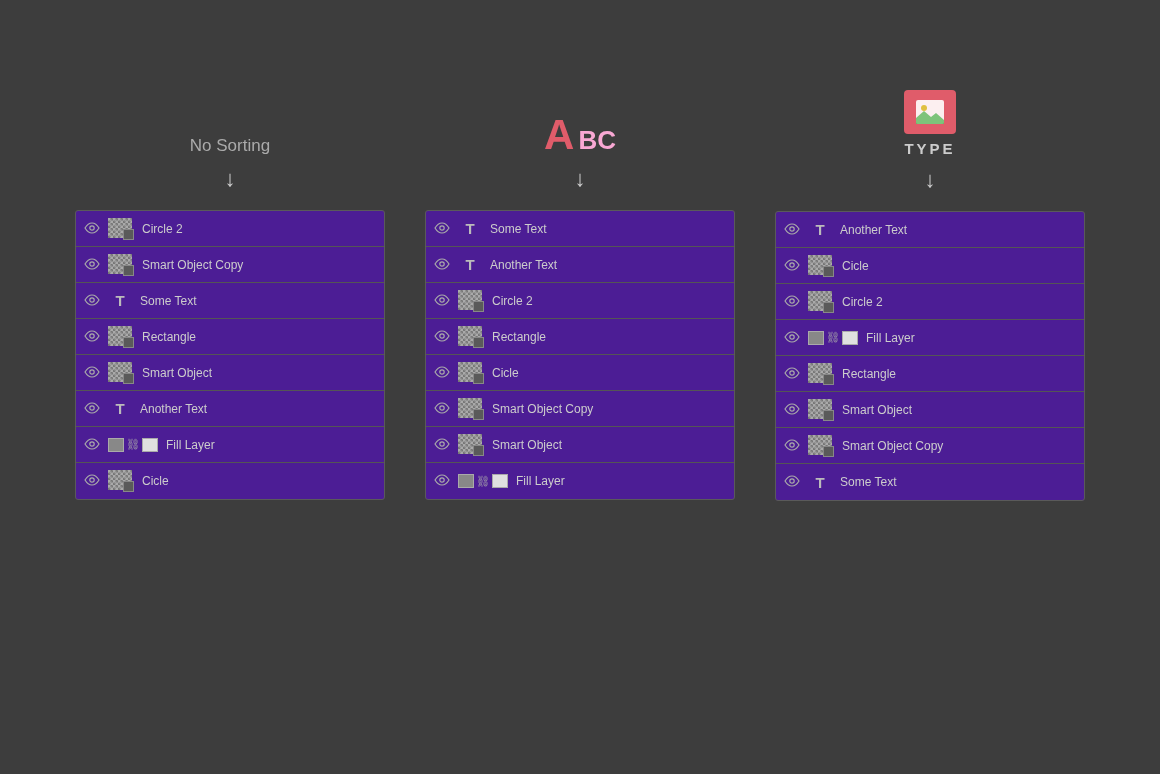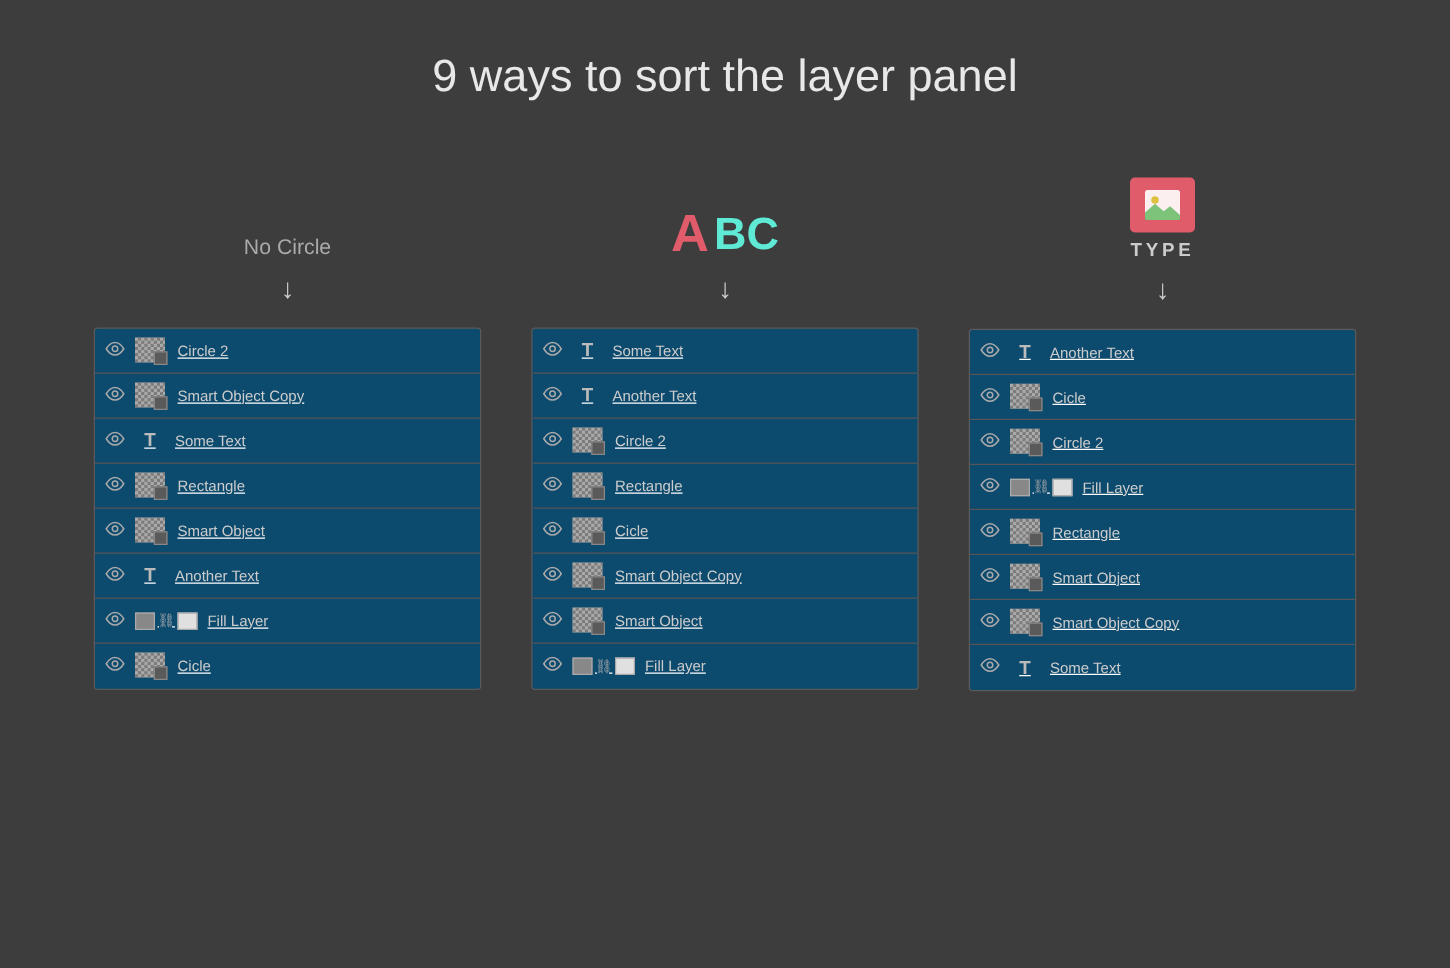--- a/index.html
+++ b/index.html
@@ -68,22 +68,22 @@
     }
 
     .abc-a {
       font-size: 42px;
       color: #e05c6a;
       font-weight: bold;
       line-height: 1;
     }
 
     .abc-bc {
-      font-size: 36px;
-      color: #5eead4;
+      font-size: 26px;
+      color: #f9a8d4;
       font-weight: bold;
       line-height: 1.2;
       margin-left: 4px;
     }
 
     .sort-icon-type {
       display: flex;
       flex-direction: column;
       align-items: center;
       margin-bottom: 10px;
@@ -114,26 +114,25 @@
       letter-spacing: 3px;
     }
 
     .arrow-down {
       font-size: 22px;
       color: #ccc;
       margin-bottom: 8px;
     }
 
     .layer-panel {
-      background-color: #0c4a6e;
+      background-color: #4c1d95;
       border: 1px solid #5a5a5a;
       border-radius: 3px;
       width: 100%;
       overflow: hidden;
-      text-decoration: underline;
     }
 
     .layer-row {
       display: flex;
       align-items: center;
       padding: 5px 8px;
       border-bottom: 1px solid #555;
       height: 36px;
     }
 
@@ -201,27 +200,26 @@
       background-position: 0 0, 0 2.5px, 2.5px -2.5px, -2.5px 0px;
       background-color: #aaa;
       position: relative;
     }
   </style>
 </head>
 <body>
 
 <div>
   <div class="header">
-    <h1>9 ways to sort the layer panel</h1>
   </div>
 
   <div class="panels-container">
   <div class="panel-wrapper">
         <div class="panel-label-area">
-          <div class="sort-label">No Circle</div>
+          <div class="sort-label">No Sorting</div>
           <div class="arrow-down">↓</div>
         </div>
         <div class="layer-panel">
           <div class="layer-row">
       <div style="margin-right:8px;flex-shrink:0;"><svg class="eye-svg" viewBox="0 0 16 12" fill="none" xmlns="http://www.w3.org/2000/svg">
     <path d="M8 1C4 1 1 6 1 6C1 6 4 11 8 11C12 11 15 6 15 6C15 6 12 1 8 1Z" stroke="#aaa" stroke-width="1.2" fill="none"></path>
     <circle cx="8" cy="6" r="2.2" stroke="#aaa" stroke-width="1.2" fill="none"></circle>
   </svg></div>
       <div style="margin-right:8px;flex-shrink:0;display:flex;align-items:center;">
               <div style="position:relative;width:26px;height:22px;">

